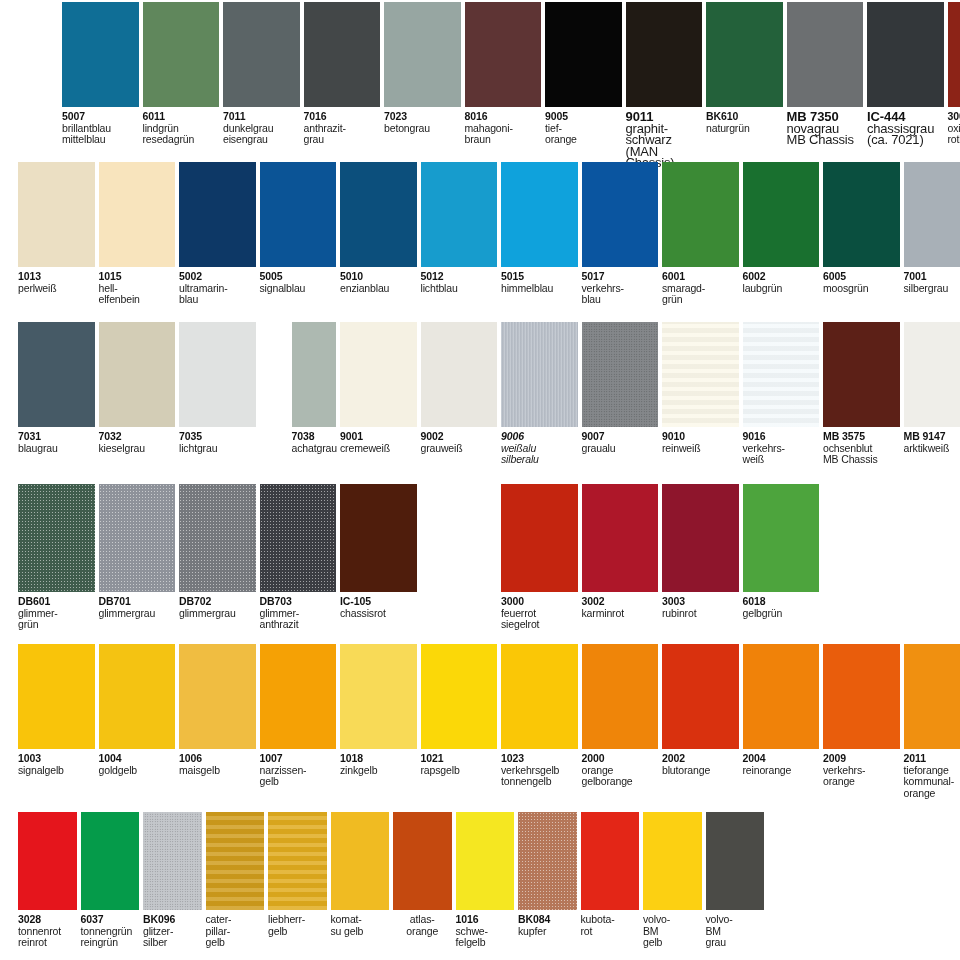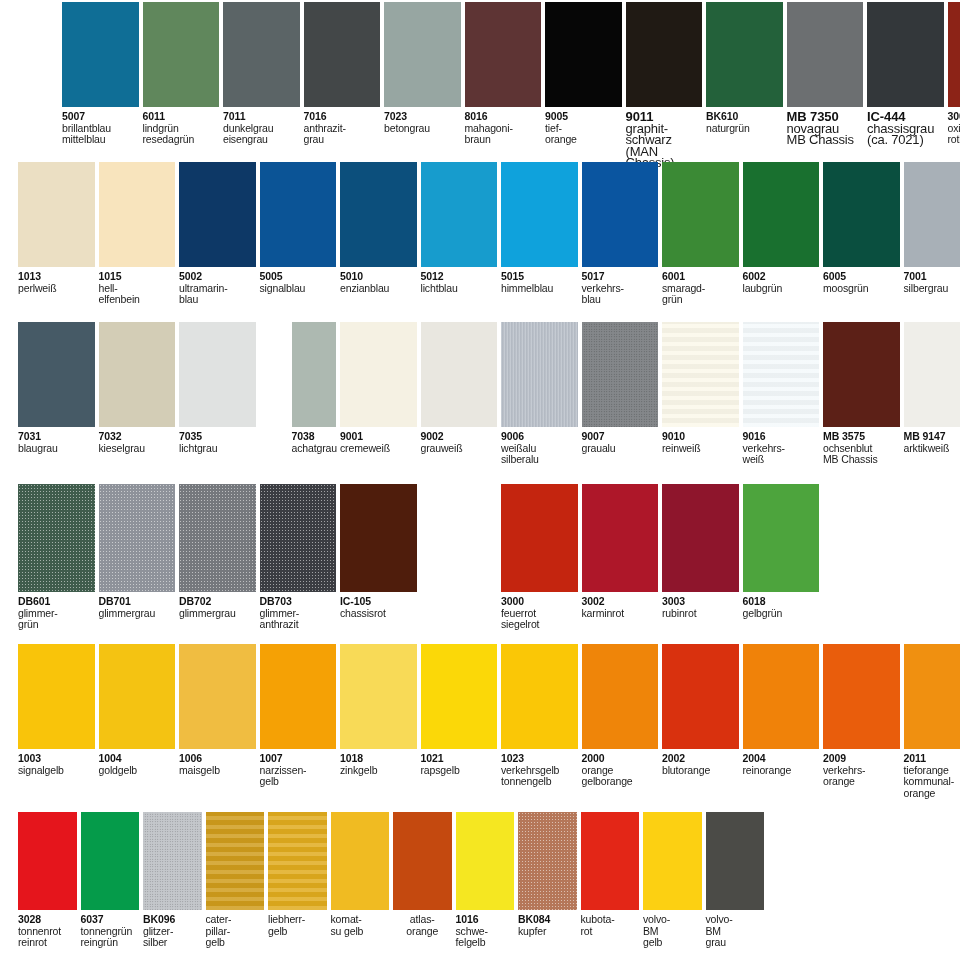--- a/index.html
+++ b/index.html
@@ -334,21 +334,21 @@
           <div class="nm">cremeweiß</div>
         </div>
       </div>
       <div class="cell" style="width: 80.5px; flex: 0 0 80.5px;">
         <div class="swatch" title="9002" style="height: 105px; background: rgb(233, 231, 224);"></div>
         <div class="caption">
           <div class="code">9002</div>
           <div class="nm">grauweiß</div>
         </div>
       </div>
-      <div class="cell" style="width: 80.5px; flex: 0 0 80.5px;">
+      <div class="cell" style="width: 80.5px; flex: 0 0 80.5px; font-style: italic;">
         <div class="swatch brushed" title="9006" style="height: 105px; background: rgb(181, 188, 198);"></div>
         <div class="caption">
           <div class="code">9006</div>
           <div class="nm">weißalu
 silberalu</div>
         </div>
       </div>
       <div class="cell" style="width: 80.5px; flex: 0 0 80.5px;">
         <div class="swatch tex tex-fine" title="9007" style="height: 105px; background: rgb(132, 135, 138);"></div>
         <div class="caption">

